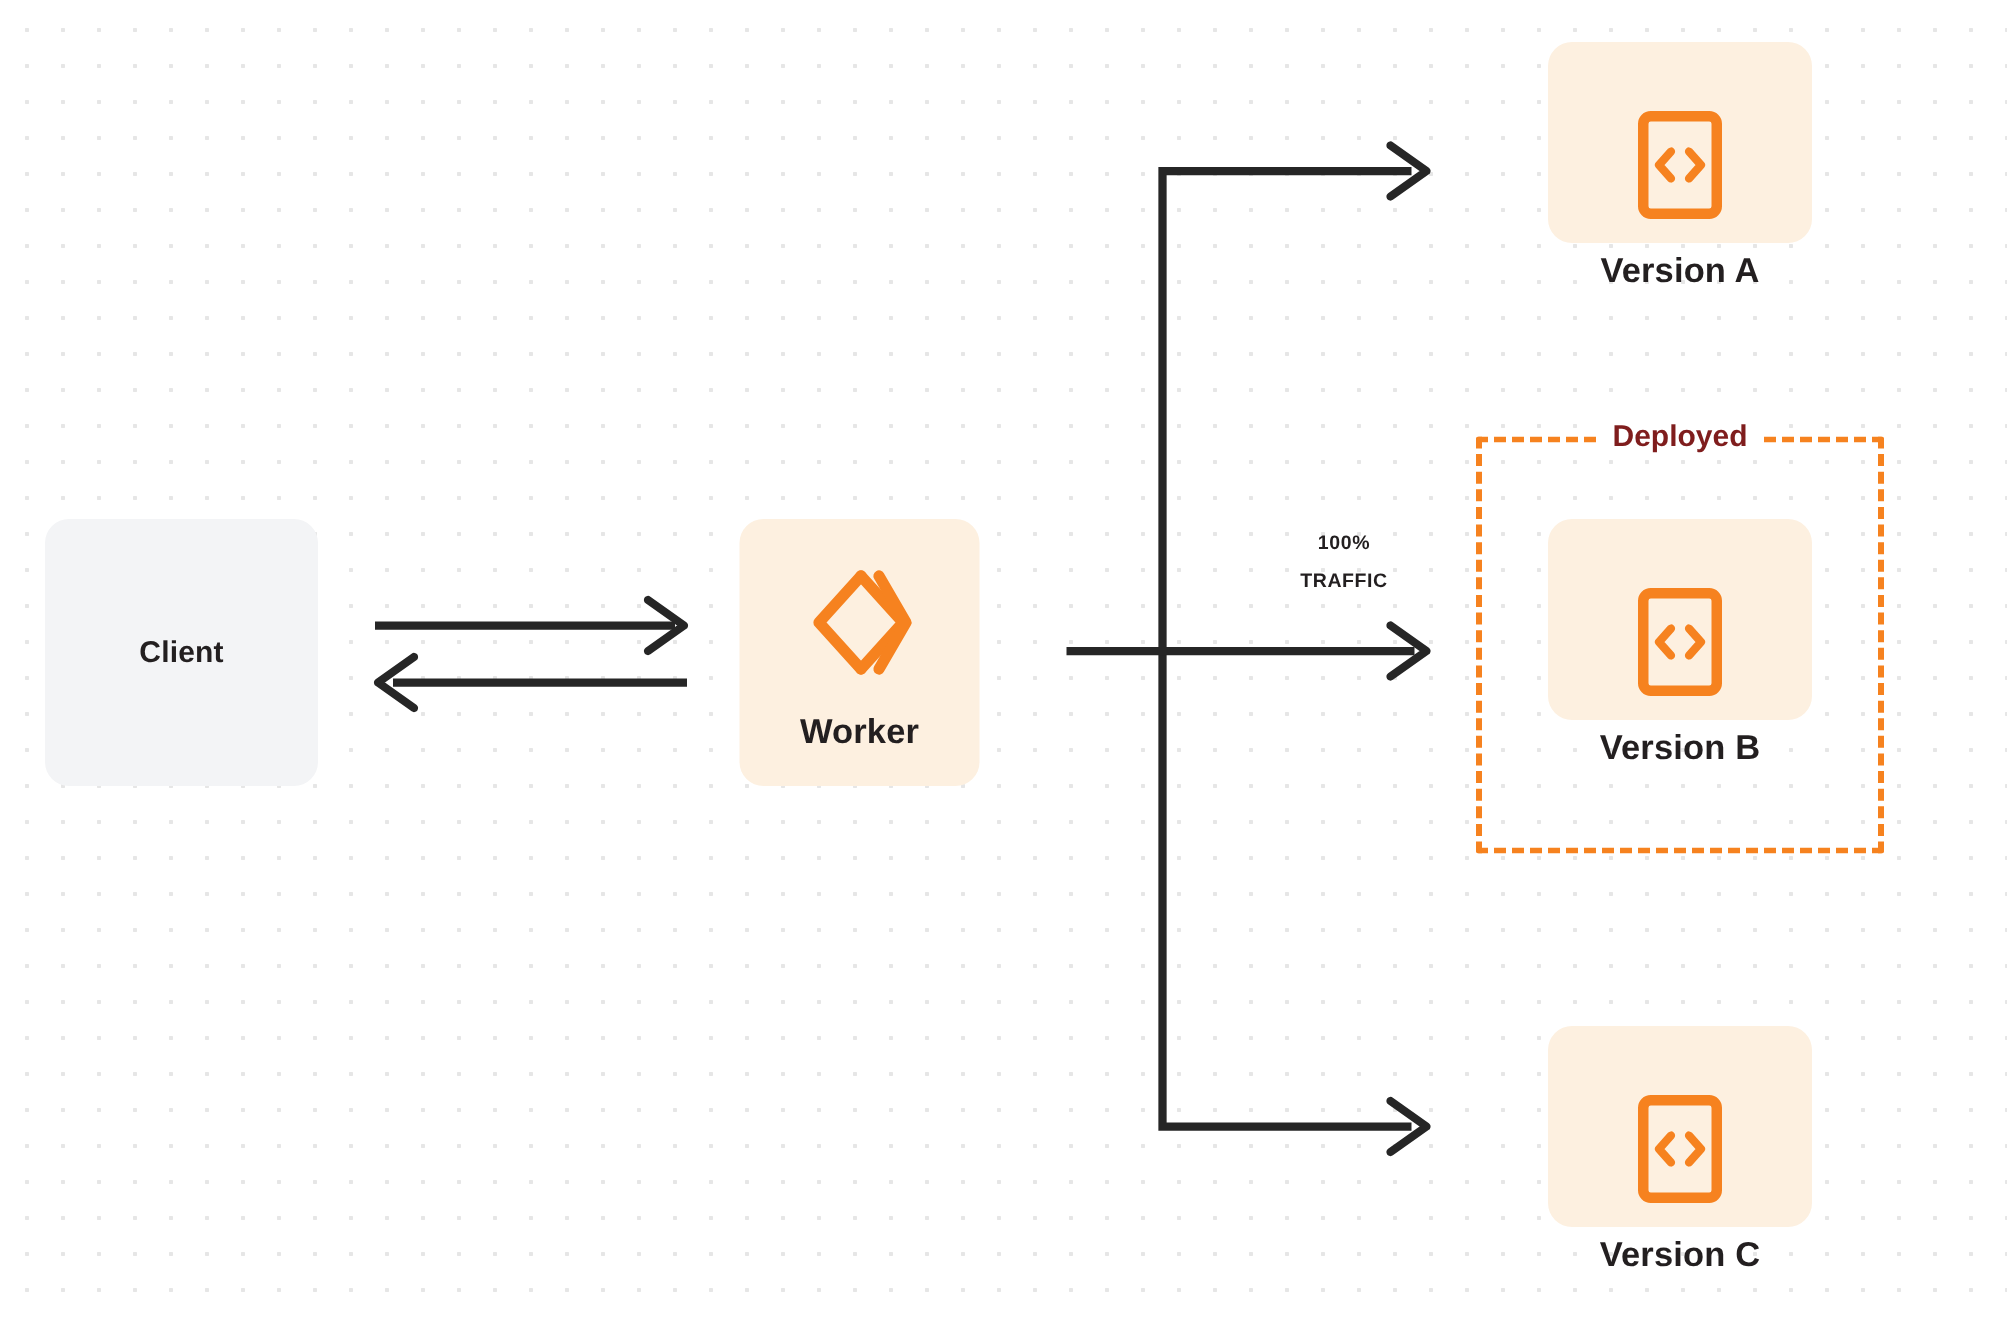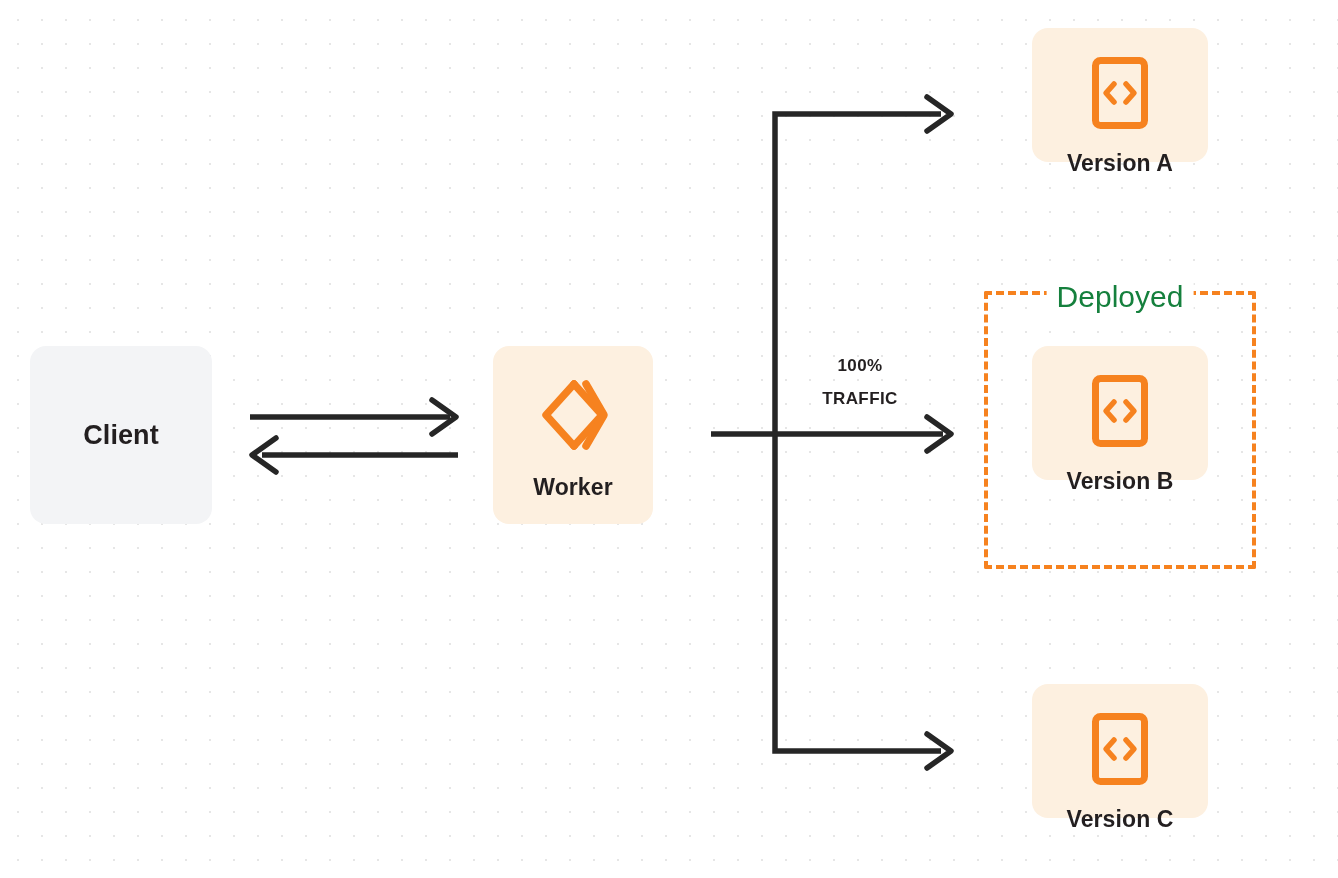--- a/index.html
+++ b/index.html
@@ -63,37 +63,37 @@
     justify-content: flex-start;
     padding-top: 30px;
   }
 
   .node-version {
     left: 1032px;
     width: 176px;
     height: 134px;
     background-color: #fdf0e0;
     justify-content: flex-start;
-    padding-top: 28px;
+    padding-top: 45px;
   }
 
   .node-version-a { top: 28px; }
   .node-version-b { top: 346px; }
   .node-version-c { top: 664px; margin-top: 20px; }
 
   .node-label {
     font-size: 23px;
     font-weight: bold;
     color: #231f20;
     letter-spacing: 0.1px;
     line-height: 1;
   }
 
   .node-client .node-label {
-    font-size: 27px;
+    font-size: 20px;
   }
 
   .node-worker .node-label,
   .node-version .node-label {
     margin-top: 22px;
   }
 
   .node-icon {
     display: block;
     line-height: 0;
@@ -111,35 +111,35 @@
     border-radius: 2px;
   }
 
   .deployed-label {
     position: absolute;
     left: 50%;
     top: -15px;
     transform: translateX(-50%);
     background-color: #ffffff;
     padding: 0 10px;
-    font-size: 30px;
-    font-weight: normal;
-    color: #15803d;
+    font-size: 20px;
+    font-weight: bold;
+    color: #7f1d1d;
     white-space: nowrap;
     line-height: 1.1;
   }
 
   
   .traffic-label {
     position: absolute;
-    left: 790px;
+    left: 826px;
     top: 349px;
     width: 140px;
     text-align: center;
-    font-size: 17px;
+    font-size: 13px;
     font-weight: bold;
     color: #231f20;
     letter-spacing: 0.4px;
     line-height: 1.95;
     pointer-events: none;
   }
   .traffic-label span { display: block; }
 </style>
 </head>
 <body>

